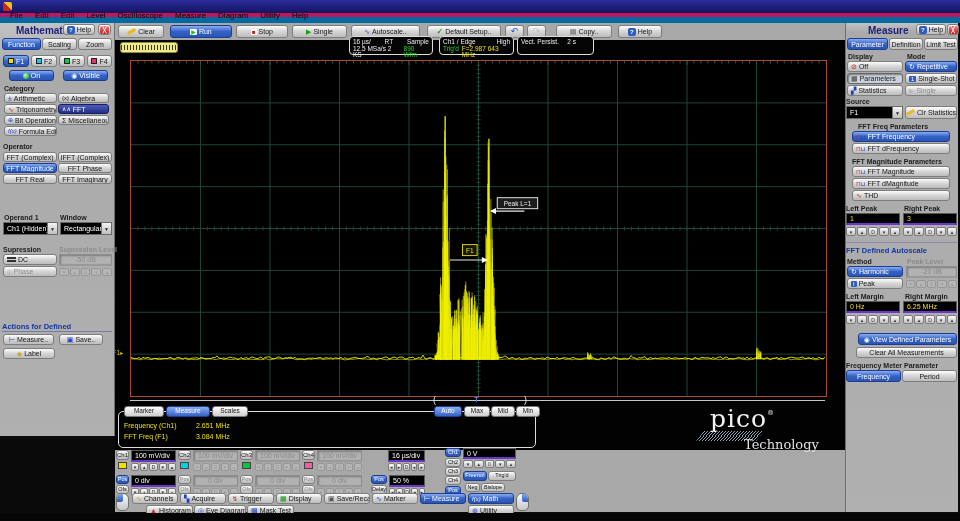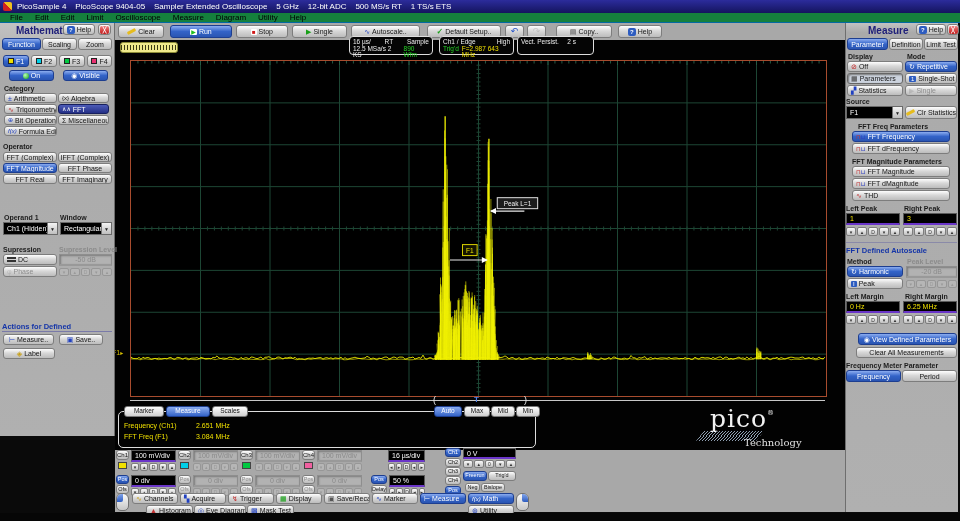--- a/index.html
+++ b/index.html
@@ -57,28 +57,27 @@
 .ovticks{height:5px;margin-top:2px;background:repeating-linear-gradient(90deg,#3c3c14 0 1px,transparent 1px 3px)}
 .hatch{position:absolute;background:repeating-linear-gradient(90deg,#8fa0b2 0 1px,transparent 1px 3px);transform:skewX(-38deg)}
 </style>
 </head>
 <body>
 
 <div id="app">
 
   <div class="abs" style="left:0;top:0;width:960px;height:13px;background:linear-gradient(#2c2c9c,#14145e)">
     <span class="abs" style="left:3px;top:2px;width:9px;height:9px;background:linear-gradient(45deg,#d02020 50%,#f0c020 50%);border-radius:2px"></span>
-    <span class="abs" style="left:17px;top:2px;font-size:8px;color:#fff;white-space:pre">PicoSample 4    PicoScope 9404-05    Sampler Extended Oscilloscope    5 GHz    12-bit ADC    500 MS/s RT    1 TS/s ETS</span>
   </div>
 
-  <div class="abs" style="left:0;top:13px;width:960px;height:10px;background:#15803d;border-bottom:1px solid #0369a1;display:flex;gap:0;padding-left:4px">
+  <div class="abs" style="left:0;top:13px;width:960px;height:10px;background:#be185d;border-bottom:6px solid #0369a1;display:flex;align-items:center;gap:0;padding-left:4px">
     <span style="font-size:8px;padding:0 6px">File</span>
     <span style="font-size:8px;padding:0 6px">Edit</span>
     <span style="font-size:8px;padding:0 6px">Edit</span>
-    <span style="font-size:8px;padding:0 6px">Limit</span>
+    <span style="font-size:8px;padding:0 6px">Level</span>
     <span style="font-size:8px;padding:0 6px">Oscilloscope</span>
     <span style="font-size:8px;padding:0 6px">Measure</span>
     <span style="font-size:8px;padding:0 6px">Diagram</span>
     <span style="font-size:8px;padding:0 6px">Utility</span>
     <span style="font-size:8px;padding:0 6px">Help</span>
   </div>
 
   <div class="abs" style="left:115px;top:23px;width:730px;height:17px;background:#a8a8a8"></div>
   <div class="abs" style="left:115px;top:40px;width:730px;height:410px;background:#020202"></div>
   <div class="abs" style="left:115px;top:450px;width:730px;height:62px;background:#a8a8a8"></div>
@@ -848,21 +847,21 @@
   <button class="mtab" style="left:516px;top:406px;width:24px;height:11px">
       <span>Min</span>
     </button>
   <span class="mrow-l" style="left:124px;top:422px">Frequency (Ch1)</span>
   <span class="mrow-l" style="left:196px;top:422px">2.651 MHz</span>
   <span class="mrow-l" style="left:124px;top:433px">FFT Freq (F1)</span>
   <span class="mrow-l" style="left:196px;top:433px">3.084 MHz</span>
 
   <div class="abs" style="left:710px;top:404px;font-family:'DejaVu Serif',serif;font-size:25px;color:#f2f2f2;letter-spacing:1px"><span>pico</span><span style="font-size:7px;vertical-align:12px">®</span></div>
   <div class="hatch" style="left:700px;top:431px;width:60px;height:10px"></div>
-  <div class="abs" style="left:744px;top:437px;font-family:'DejaVu Serif',serif;font-size:10px;color:#e0e0e0">Technology</div>
+  <div class="abs" style="left:744px;top:437px;font-family:'DejaVu Serif',serif;font-size:13px;color:#e0e0e0">Technology</div>
 
   <div class="abs" style="left:0;top:23px;width:115px;height:413px;background:linear-gradient(#c2c2c2,#aaaaaa 12%,#b0b0b0);border-right:1px solid #6e6e6e"></div>
   <span class="lb bluelb" style="left:16px;top:26px;font-size:10px;color:#20207a">Mathematics</span>
   <button class="b" style="left:63px;top:24px;width:32px;height:11px">
       <span class="qic">?</span>
       <span>Help</span>
     </button>
   <button class="b" style="left:98px;top:24px;width:13px;height:11px;padding:0">
       <span class="xic">╳</span>
     </button>

